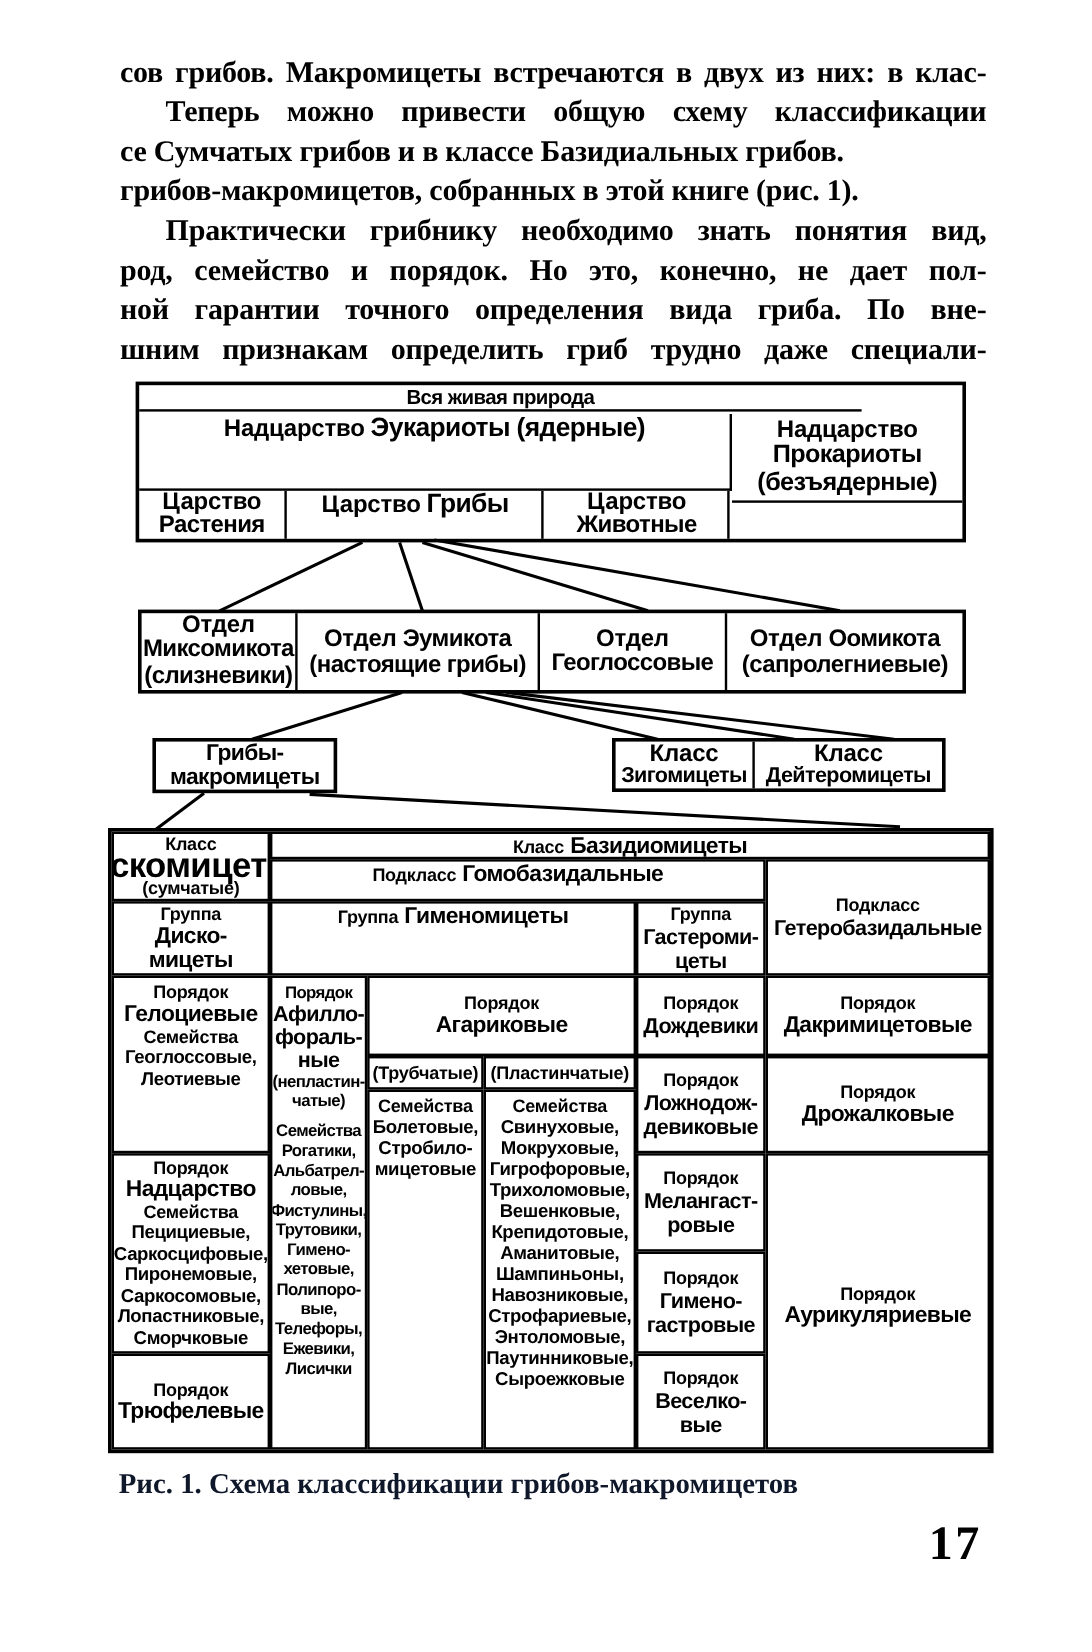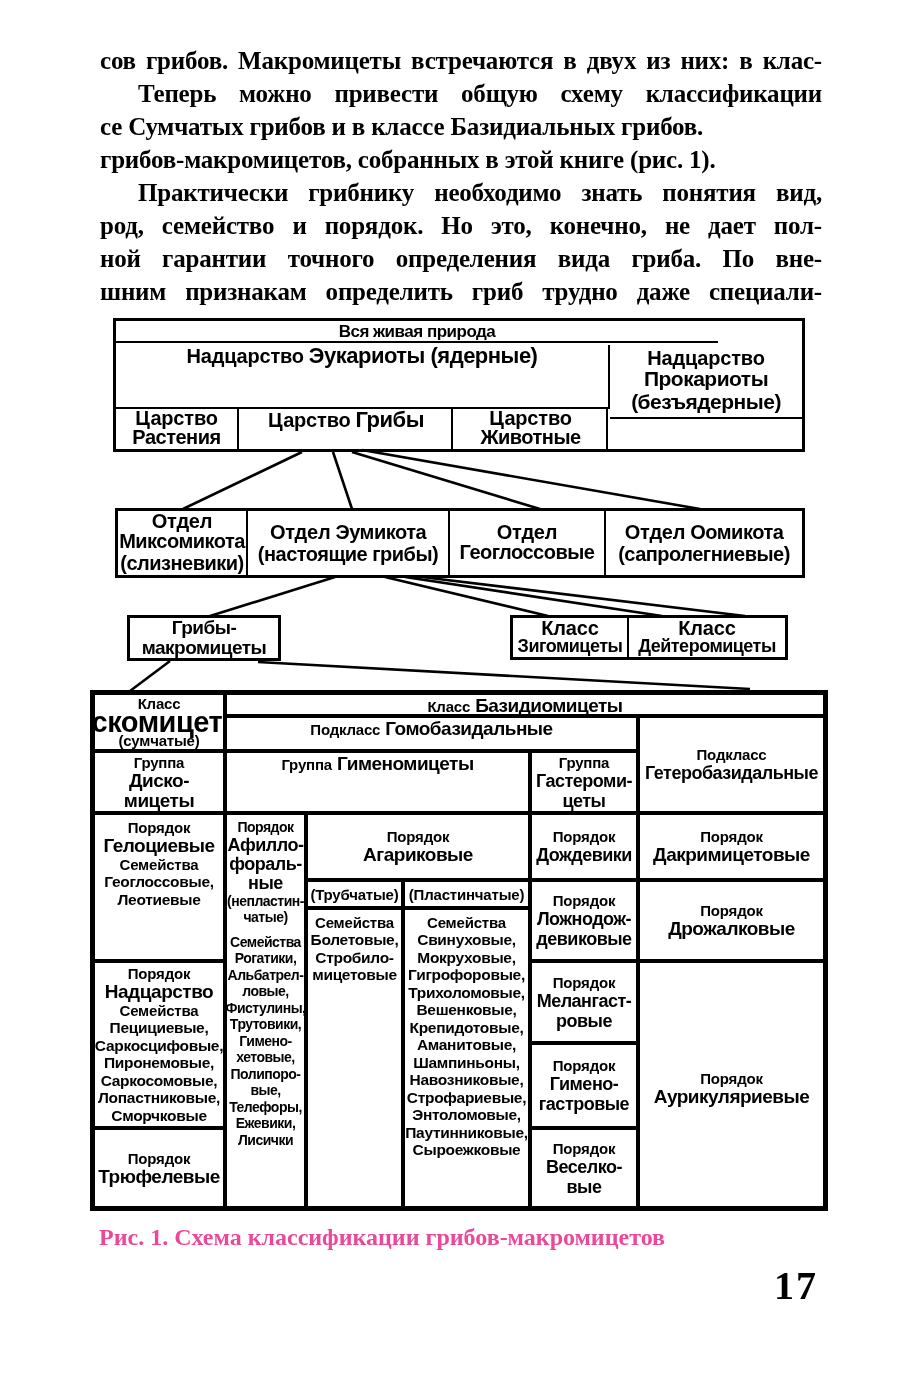--- a/index.html
+++ b/index.html
@@ -92,21 +92,21 @@
   .c-dozh .nm,.c-lozh .nm,.c-melan .nm,.c-gimeno .nm,.c-vesel .nm{font-size:18px;line-height:20px;}
   .c-dakri{grid-column:6;grid-row:4;}
   .c-drozh{grid-column:6;grid-row:5/7;}
   .c-auri{grid-column:6;grid-row:7/10;padding-top:8px;}
   .c-pecci{grid-column:1;grid-row:7/9;}
   .c-tryuf{grid-column:1;grid-row:9;}
   .gap-top{margin-top:8px;}
 
   
   .caption{position:absolute;left:0;top:1224px;width:764px;text-align:center;
-    font-family:"Liberation Serif",serif;font-weight:bold;font-size:24px;color:#ec4899;}
+    font-family:"Liberation Serif",serif;font-weight:bold;font-size:24px;color:#0f172a;}
   .pagenum{position:absolute;right:92px;top:1262px;
     font-family:"Liberation Serif",serif;font-weight:bold;font-size:40px;letter-spacing:2px;color:#000;}
 
   svg.lines{position:absolute;left:0;top:0;pointer-events:none;}
   svg.lines line{stroke:#000;stroke-width:2.6;}
 </style>
 </head>
 <body>
 
 <div class="page">

